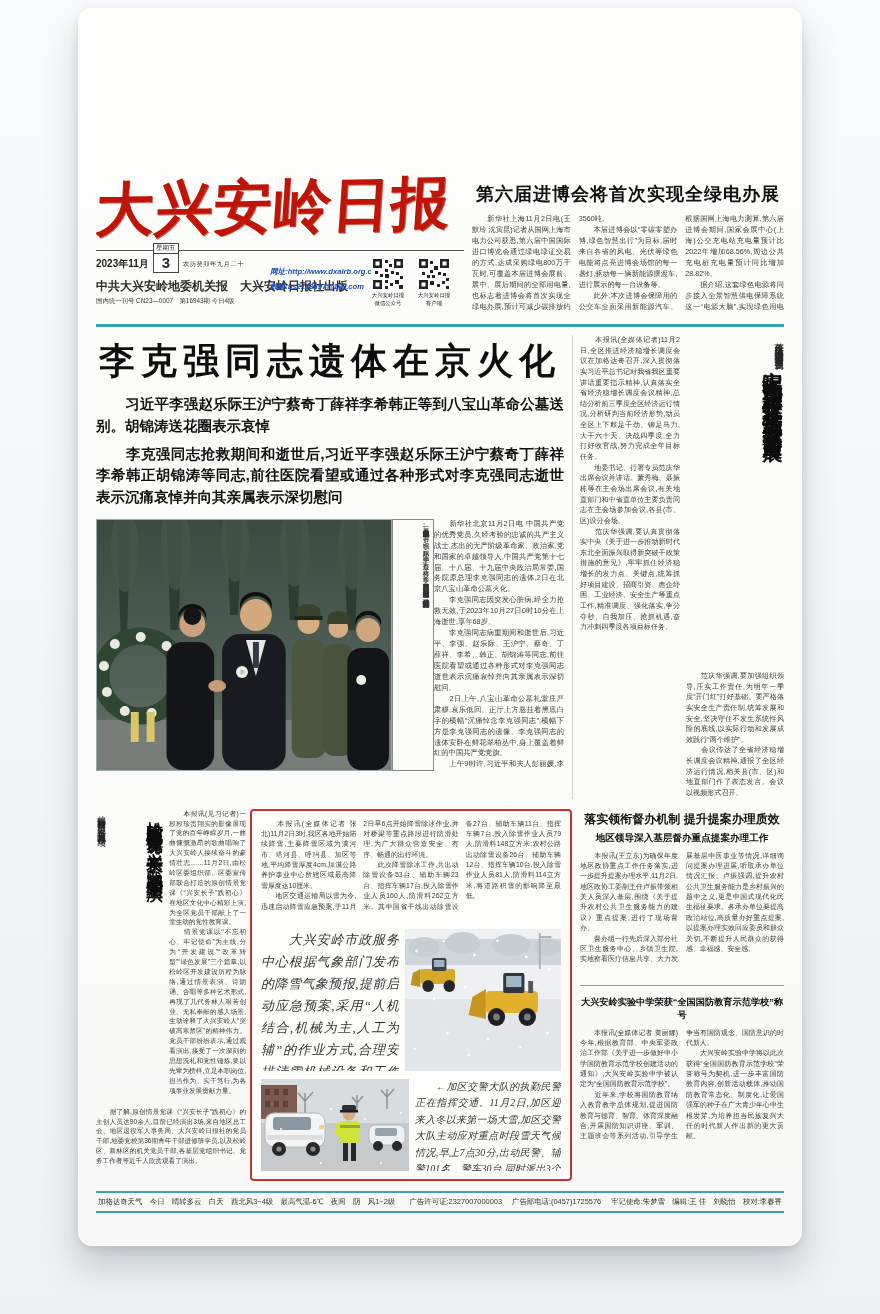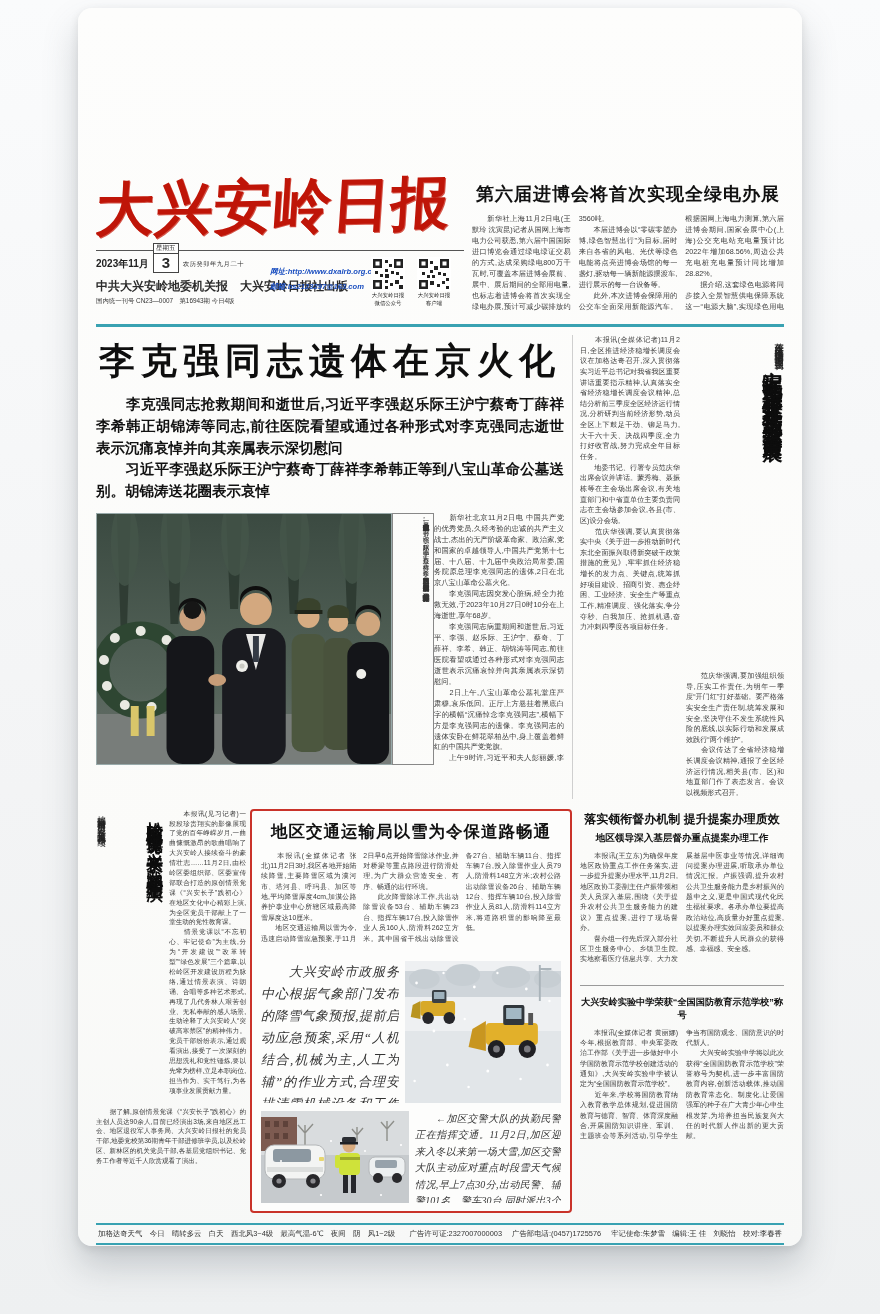--- a/index.html
+++ b/index.html
@@ -193,22 +193,22 @@
 　　此外,本次进博会保障用的公交车全面采用新能源汽车。根据国网上海电力测算,第六届进博会期间,国家会展中心(上海)公交充电站充电量预计比2022年增加68.56%,周边公共充电桩充电量预计同比增加28.82%。
 　　据介绍,这套绿色电源将同步接入全景智慧供电保障系统这一“电源大脑”,实现绿色用电的安全、稳定、高效运行。在国家会展中心(上海)各场馆,共计有3063个数据采集终端,这是“电源大脑”的神经触角,它们基于智慧物联体系统,对场馆用电情况进行实时采集分析,支撑国家会展中心(上海)配电系统、空调系统、照明系统、广告设备等一系列节能措施,提升场馆低碳节能管理水平。</div>
     </div>
   </div>
 
   <div class="teal-rule"></div>
 
   <div class="main">
     <div class="main-left">
       <h1 class="lead-h">李克强同志遗体在京火化</h1>
+      <div class="deck">　　习近平李强赵乐际王沪宁蔡奇丁薛祥李希韩正等到八宝山革命公墓送别。胡锦涛送花圈表示哀悼</div>
       <div class="deck" style="margin-top:6px">　　李克强同志抢救期间和逝世后,习近平李强赵乐际王沪宁蔡奇丁薛祥李希韩正胡锦涛等同志,前往医院看望或通过各种形式对李克强同志逝世表示沉痛哀悼并向其亲属表示深切慰问</div>
-      <div class="deck">　　习近平李强赵乐际王沪宁蔡奇丁薛祥李希韩正等到八宝山革命公墓送别。胡锦涛送花圈表示哀悼</div>
       <div class="photo-row">
         <div class="photo-main">
           <svg viewBox="0 0 296 250" preserveAspectRatio="none">
             <defs>
               <linearGradient id="bgm" x1="0" y1="0" x2="0" y2="1">
                 <stop offset="0" stop-color="#3b4a41"></stop>
                   <stop offset=".7" stop-color="#55645a"></stop>
                   <stop offset="1" stop-color="#6b706d"></stop>
               </linearGradient>
             </defs>
@@ -317,21 +317,20 @@
       <div class="sl-top">
         <div class="sl-kicker">披荆斩棘谱写辉煌历史 春华秋实扬帆再创佳绩</div>
         <div class="sl-head">松岭区原创情景党课《“兴安长子”践初心》精彩上演</div>
         <div class="sl-body">　　本报讯(见习记者)一段段珍贵翔实的影像展现了党的百年峥嵘岁月,一曲曲慷慨激昂的歌曲唱响了大兴安岭人接续奋斗的豪情壮志……11月2日,由松岭区委组织部、区委宣传部联合打造的原创情景党课《“兴安长子”践初心》在地区文化中心精彩上演,为全区党员干部献上了一堂生动的党性教育课。
 　　情景党课以“不忘初心、牢记使命”为主线,分为“开发建设”“改革转型”“绿色发展”三个篇章,以松岭区开发建设历程为脉络,通过情景表演、诗朗诵、合唱等多种艺术形式,再现了几代务林人艰苦创业、无私奉献的感人场景,生动诠释了大兴安岭人“突破高寒禁区”的精神伟力。党员干部纷纷表示,通过观看演出,接受了一次深刻的思想洗礼和党性锤炼,要以先辈为榜样,立足本职岗位,担当作为、实干笃行,为各项事业发展贡献力量。</div>
       </div>
       <div class="sl-bottom">　　据了解,原创情景党课《“兴安长子”践初心》的主创人员达90余人,目前已经演出3场,来自地区总工会、地区退役军人事务局、大兴安岭日报社的党员干部,地委党校第36期青年干部进修班学员,以及松岭区、新林区的机关党员干部,各基层党组织书记、党务工作者等近千人欣赏观看了演出。</div>
     </div>
 
     <div class="boxed">
-      <h3 class="bx-h">地区交通运输局以雪为令保道路畅通</h3>
       <div class="bx-body">　　本报讯(全媒体记者 张北)11月2日3时,我区各地开始陆续降雪,主要降雪区域为漠河市、塔河县、呼玛县、加区等地,平均降雪厚度4cm,加漠公路养护事业中心所辖区域最高降雪厚度达10厘米。
 　　地区交通运输局以雪为令,迅速启动降雪应急预案,于11月2日早6点开始降雪除冰作业,并对桥梁等重点路段进行防滑处理,为广大群众营造安全、有序、畅通的出行环境。
 　　此次降雪除冰工作,共出动除雪设备53台、辅助车辆23台、指挥车辆17台,投入除雪作业人员160人,防滑料262立方米。其中国省干线出动除雪设备27台、辅助车辆11台、指挥车辆7台,投入除雪作业人员79人,防滑料148立方米;农村公路出动除雪设备26台、辅助车辆12台、指挥车辆10台,投入除雪作业人员81人,防滑料114立方米,将道路积雪的影响降至最低。</div>
       <div class="bx-mid">
         <div class="bx-cap1">
           <span>　　大兴安岭市政服务中心根据气象部门发布的降雪气象预报,提前启动应急预案,采用“人机结合,机械为主,人工为辅”的作业方式,合理安排清雪机械设备和工作人员,第一时间开展清雪工作,全力保障道路安全出行。</span>
           <span class="cap-credit">本图全媒体记者摄</span>
         </div>
         <div class="photo-snow">
           <svg viewBox="0 0 162 142" preserveAspectRatio="none">

